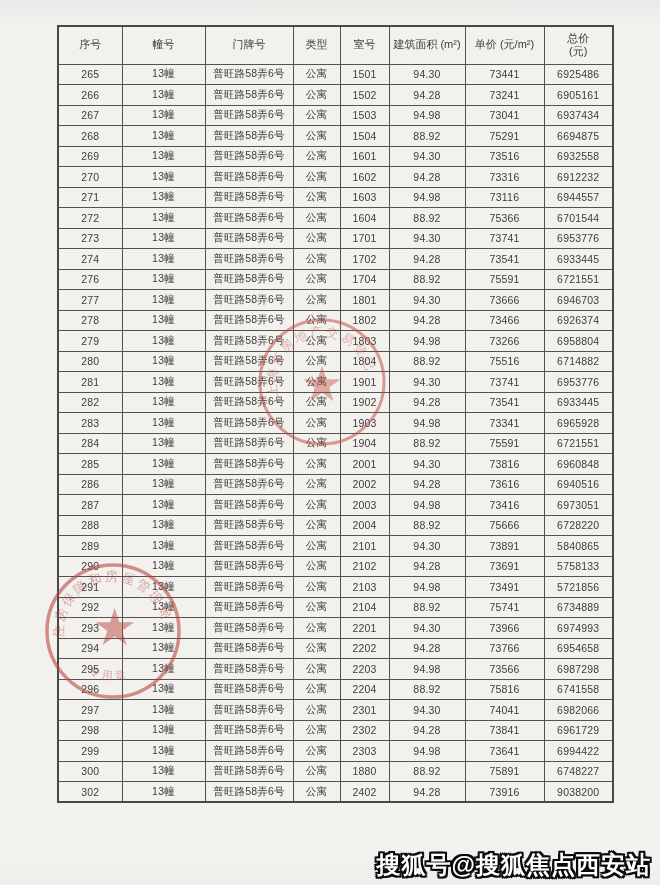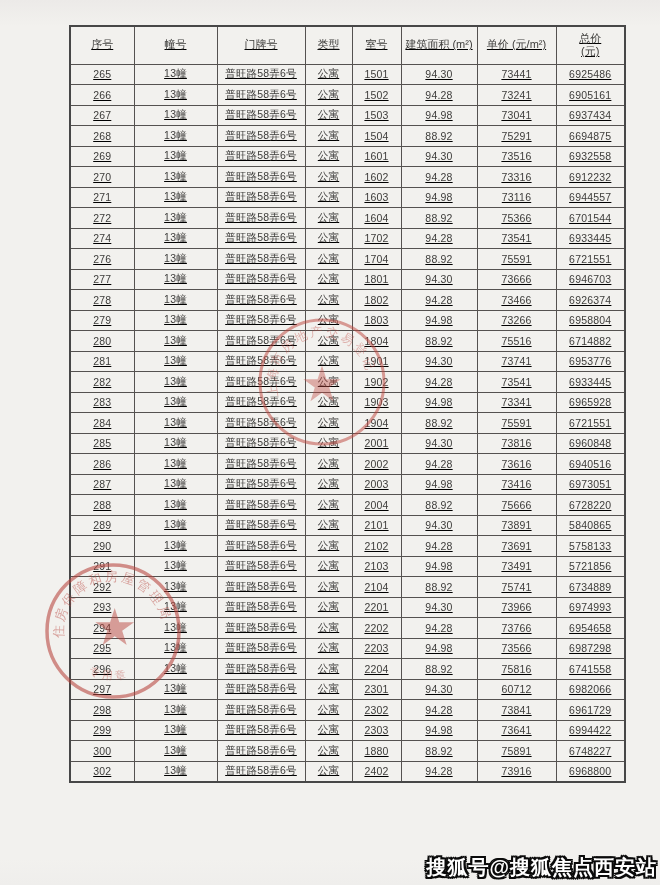--- a/index.html
+++ b/index.html
@@ -4,27 +4,26 @@
 <style>
   html,body{margin:0;padding:0;}
   .page{
     position:relative;
     width:660px;height:885px;
     background:linear-gradient(180deg,#eceae8 0%, #f2f1ee 3%, #f2f1ee 97%, #efeeec 100%);
     font-family:"Liberation Sans","DejaVu Sans",sans-serif;
     overflow:hidden;
   }
   table.price-table{
-    position:absolute;left:69px;top:25px;
+    position:absolute;left:57px;top:25px;
     width:555px;
     border-collapse:collapse;
     table-layout:fixed;
     border:2px solid #474747;
     background:transparent;
-    text-decoration:underline;
   }
   table.price-table th, table.price-table td{
     border:1px solid #555250;
     padding:0 1px;
     text-align:center;
     vertical-align:middle;
     color:#3d3c3a;
     overflow:hidden;
     white-space:pre-line;
   }
@@ -41,22 +40,22 @@
   }
   .stamp{
     position:absolute;
     pointer-events:none;
     filter:blur(.45px);
   }
   .stamp-center{left:242px;top:302px;}
   .stamp-left{left:33px;top:551px;}
   .watermark{
     position:absolute;
-    right:3px;bottom:4px;
-    font-size:20px;
+    right:9px;bottom:4px;
+    font-size:24px;
     font-weight:bold;
     letter-spacing:1px;
     color:#ffffff;
     text-shadow:
       -2px -2px 0 #0a0a0a, 2px -2px 0 #0a0a0a,
       -2px  2px 0 #0a0a0a, 2px  2px 0 #0a0a0a,
       -2px  0   0 #0a0a0a, 2px  0   0 #0a0a0a,
        0   -2px 0 #0a0a0a, 0    2px 0 #0a0a0a;
   }
 </style>
@@ -164,20 +163,30 @@
           <td>272</td>
           <td>13幢</td>
           <td>普旺路58弄6号</td>
           <td>公寓</td>
           <td>1604</td>
           <td>88.92</td>
           <td>75366</td>
           <td>6701544</td>
         </tr>
         <tr>
+          <td>273</td>
+          <td>13幢</td>
+          <td>普旺路58弄6号</td>
+          <td>公寓</td>
+          <td>1701</td>
+          <td>94.30</td>
+          <td>73741</td>
+          <td>6953776</td>
+        </tr>
+        <tr>
           <td>274</td>
           <td>13幢</td>
           <td>普旺路58弄6号</td>
           <td>公寓</td>
           <td>1702</td>
           <td>94.28</td>
           <td>73541</td>
           <td>6933445</td>
         </tr>
         <tr>
@@ -390,21 +399,21 @@
           <td>75816</td>
           <td>6741558</td>
         </tr>
         <tr>
           <td>297</td>
           <td>13幢</td>
           <td>普旺路58弄6号</td>
           <td>公寓</td>
           <td>2301</td>
           <td>94.30</td>
-          <td>60712</td>
+          <td>74041</td>
           <td>6982066</td>
         </tr>
         <tr>
           <td>298</td>
           <td>13幢</td>
           <td>普旺路58弄6号</td>
           <td>公寓</td>
           <td>2302</td>
           <td>94.28</td>
           <td>73841</td>
@@ -431,21 +440,21 @@
           <td>6748227</td>
         </tr>
         <tr>
           <td>302</td>
           <td>13幢</td>
           <td>普旺路58弄6号</td>
           <td>公寓</td>
           <td>2402</td>
           <td>94.28</td>
           <td>73916</td>
-          <td>6968800</td>
+          <td>9038200</td>
         </tr>
       </tbody>
   </table>
 
   <svg class="stamp stamp-center" width="160" height="160" viewBox="0 0 160 160" style="opacity:.52">
     <g transform="translate(80,80)">
       <circle cx="0" cy="0" r="62" fill="none" stroke="#bf4a42" stroke-width="3"></circle>
       <g transform="rotate(-18)">
         <path id="sealArcA" d="M -46,0 A 46,46 0 0 1 46,0" fill="none"></path>
         <text font-size="12.5" fill="#bf4a42" letter-spacing="2.5" opacity=".75">

